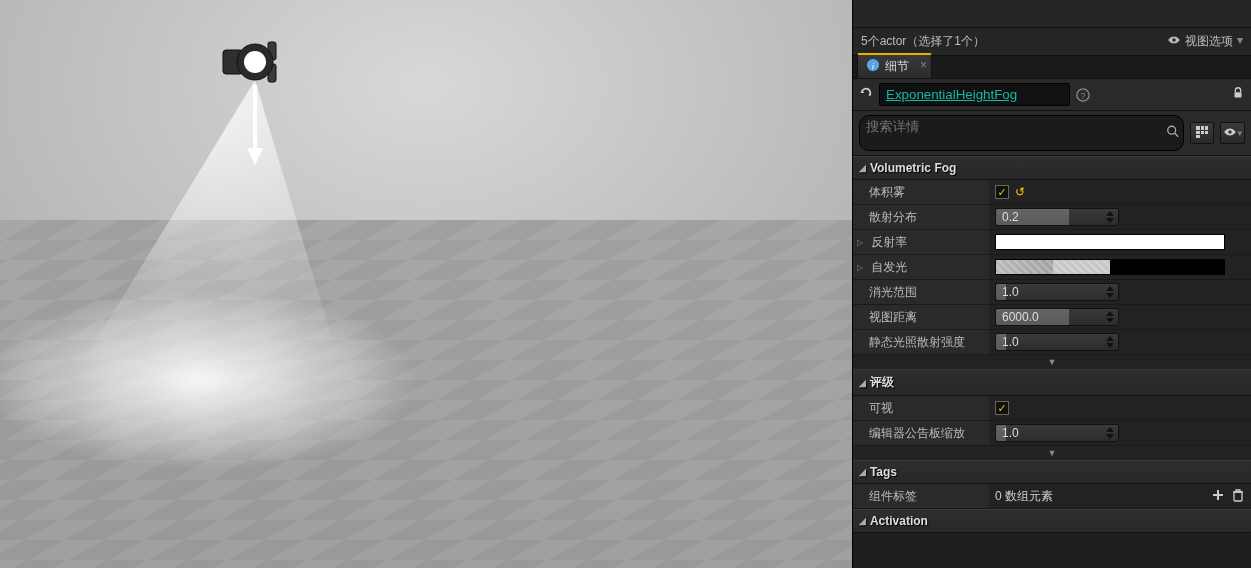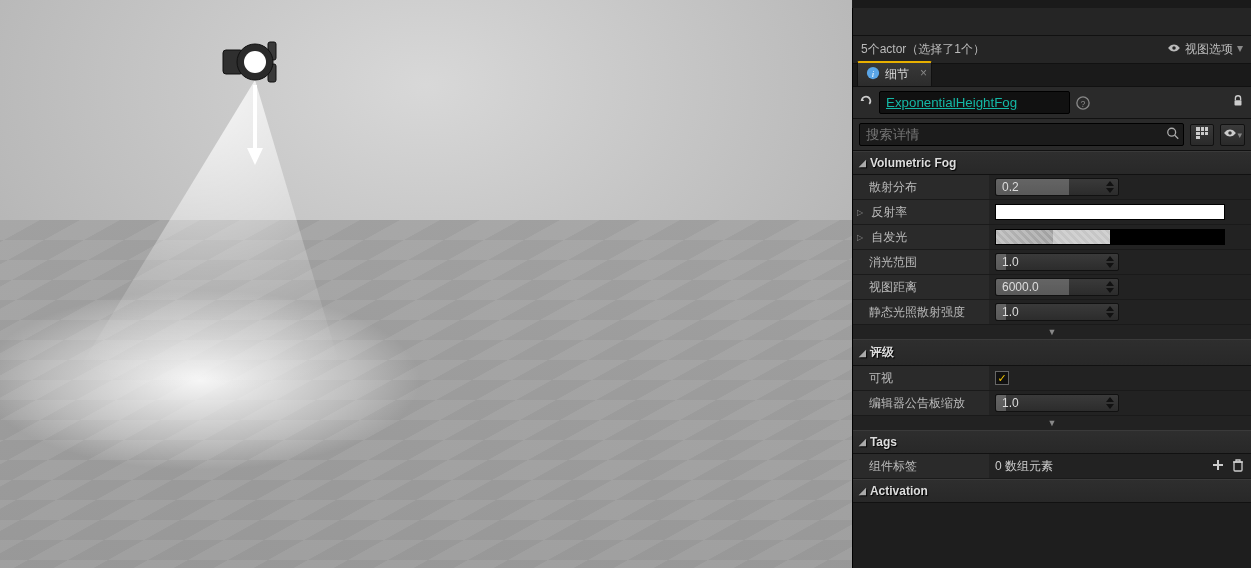--- a/index.html
+++ b/index.html
@@ -1,31 +1,31 @@
 <!DOCTYPE html>
 <html><head>
 <meta charset="utf-8">
 <style>
   * { box-sizing: border-box; margin: 0; padding: 0; }
   html, body { width: 1251px; height: 568px; font-family: "Segoe UI", Tahoma, sans-serif; font-size: 12px; color: #ccc; background: #1a1a1a; overflow: hidden; }
   .app { display: flex; width: 100%; height: 100%; }
   .viewport { flex: 1; position: relative; background: #b8b8b8; overflow: hidden; }
-  .panel { width: 399px; background: #1e1e1e; border-left: 1px solid #000; display: flex; flex-direction: column; margin-top: 8px; }
+  .panel { width: 399px; background: #1e1e1e; border-left: 1px solid #000; display: flex; flex-direction: column; }
   .panel-top-gap { height: 28px; background: #252525; border-bottom: 1px solid #111; }
   .actor-bar { display: flex; align-items: center; justify-content: space-between; padding: 0 8px; height: 28px; background: #252525; border-bottom: 1px solid #111; color: #bbb; }
   .view-opts { display: flex; gap: 4px; cursor: pointer; }
   .view-opts svg { width: 16px; height: 12px; }
   .tab-bar { display: flex; align-items: flex-end; height: 22px; background: #1a1a1a; padding-left: 4px; }
   .tab { display: flex; align-items: center; gap: 5px; padding: 3px 22px 3px 8px; background: linear-gradient(#383838,#2c2c2c); border: 1px solid #111; border-bottom: none; border-top: 2px solid #e8b000; border-radius: 2px 2px 0 0; position: relative; color: #ddd; cursor: pointer; }
   .tab .close { position: absolute; right: 4px; top: 3px; color: #888; font-size: 12px; cursor: pointer; }
   .name-row { display: flex; align-items: center; gap: 6px; padding: 4px 6px; background: #2a2a2a; border-top: 1px solid #111; border-bottom: 1px solid #111; }
   .name-row input { flex: 1; background: #111; border: 1px solid #000; color: #14b8a6; padding: 3px 6px; border-radius: 2px; text-decoration: underline; }
   .search-row { display: flex; align-items: center; gap: 6px; padding: 4px 6px; background: #2a2a2a; border-bottom: 1px solid #111; }
   .search-row .search-input { flex: 1; position: relative; }
-  .search-row input { width: 100%; background: #1b1b1b; border: 1px solid #000; color: #888; padding: 3px 24px 3px 6px; border-radius: 2px; }
+  .search-row input { width: 100%; background: #1b1b1b; border: 1px solid #000; color: #888; padding: 3px 24px 16px 6px; border-radius: 10px; }
   .search-row .search-icon-btn { position: absolute; right: 4px; top: 50%; transform: translateY(-50%); color: #999; }
   .icon-btn { width: 24px; height: 22px; background: linear-gradient(#3a3a3a,#2a2a2a); border: 1px solid #111; border-radius: 2px; display: flex; align-items: center; justify-content: center; cursor: pointer; }
   .section-header { display: flex; align-items: center; gap: 4px; padding: 4px 6px; background: linear-gradient(#2e2e2e,#282828); border-top: 1px solid #3a3a3a; border-bottom: 1px solid #111; color: #ddd; font-weight: bold; text-shadow: 1px 1px 1px #000; cursor: pointer; }
   .section-header .tri { color: #aaa; font-size: 9px; }
   .prop-row { display: flex; align-items: center; min-height: 24px; border-bottom: 1px solid #1a1a1a; }
   .prop-label { width: 136px; padding: 3px 4px 3px 16px; background: #2a2a2a; color: #bbb; display: flex; align-items: center; gap: 4px; min-height: 24px; }
   .prop-label.nested::before { content: "▷"; color: #888; font-size: 8px; margin-right: 4px; margin-left: -12px; }
   .prop-value { flex: 1; padding: 2px 6px; display: flex; align-items: center; gap: 6px; background: #222; min-height: 24px; }
   .checkbox { width: 14px; height: 14px; border: 1px solid #666; background: #111; display: flex; align-items: center; justify-content: center; cursor: pointer; }
   .checkbox.checked::after { content: "✓"; color: #f3c600; font-size: 11px; line-height: 1; }
@@ -181,20 +181,27 @@
         </span>
         <span style="color:#888; font-size:9px;">▾</span>
       </div>
     </div>
 
     <div class="section-header">
       <span class="tri">◢</span>
       <span>Volumetric Fog</span>
     </div>
 
+    <div class="prop-row">
+      <div class="prop-label">体积雾</div>
+      <div class="prop-value">
+        <span class="checkbox checked"></span>
+        <span class="reset">↺</span>
+      </div>
+    </div>
 
     <div class="prop-row">
       <div class="prop-label">散射分布</div>
       <div class="prop-value">
         <div class="spinbox partial" style="--fill:60%;">
           <span style="position:relative;">0.2</span>
           <span class="handles">
               <svg viewBox="0 0 10 14">
                 <polygon points="5,1 9,6 1,6" fill="#111"></polygon>
                 <polygon points="5,13 9,8 1,8" fill="#111"></polygon>

